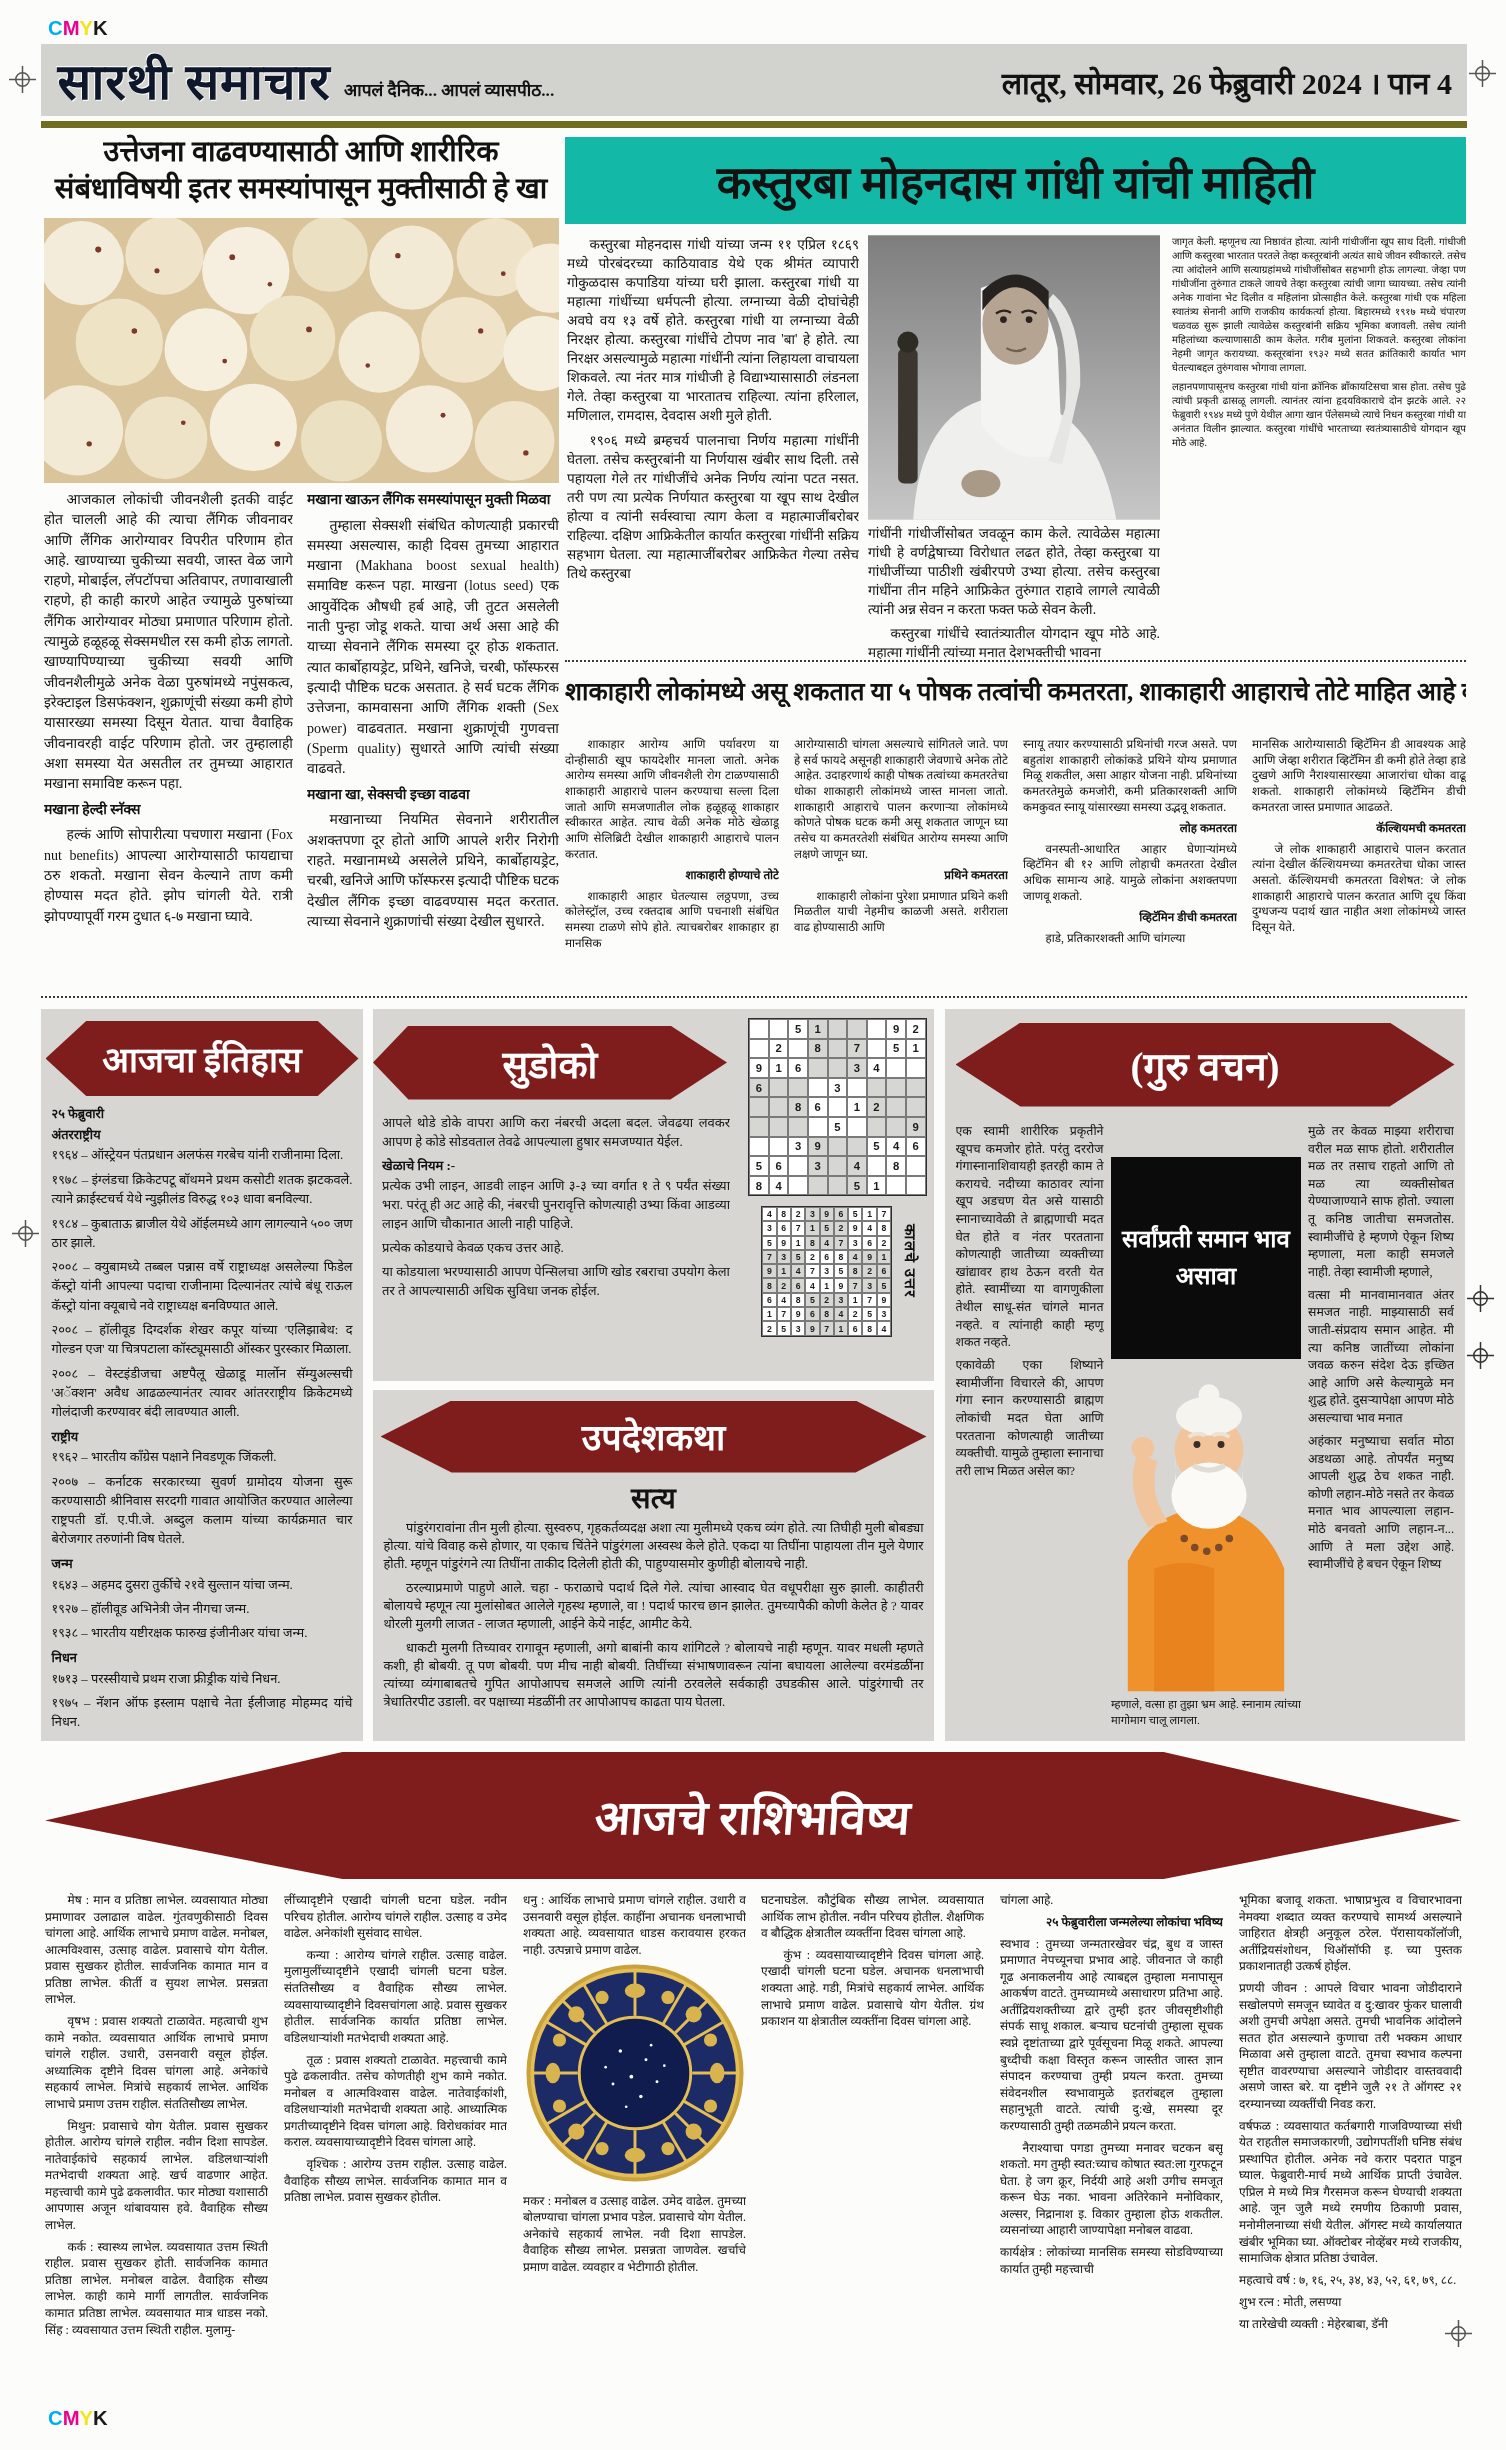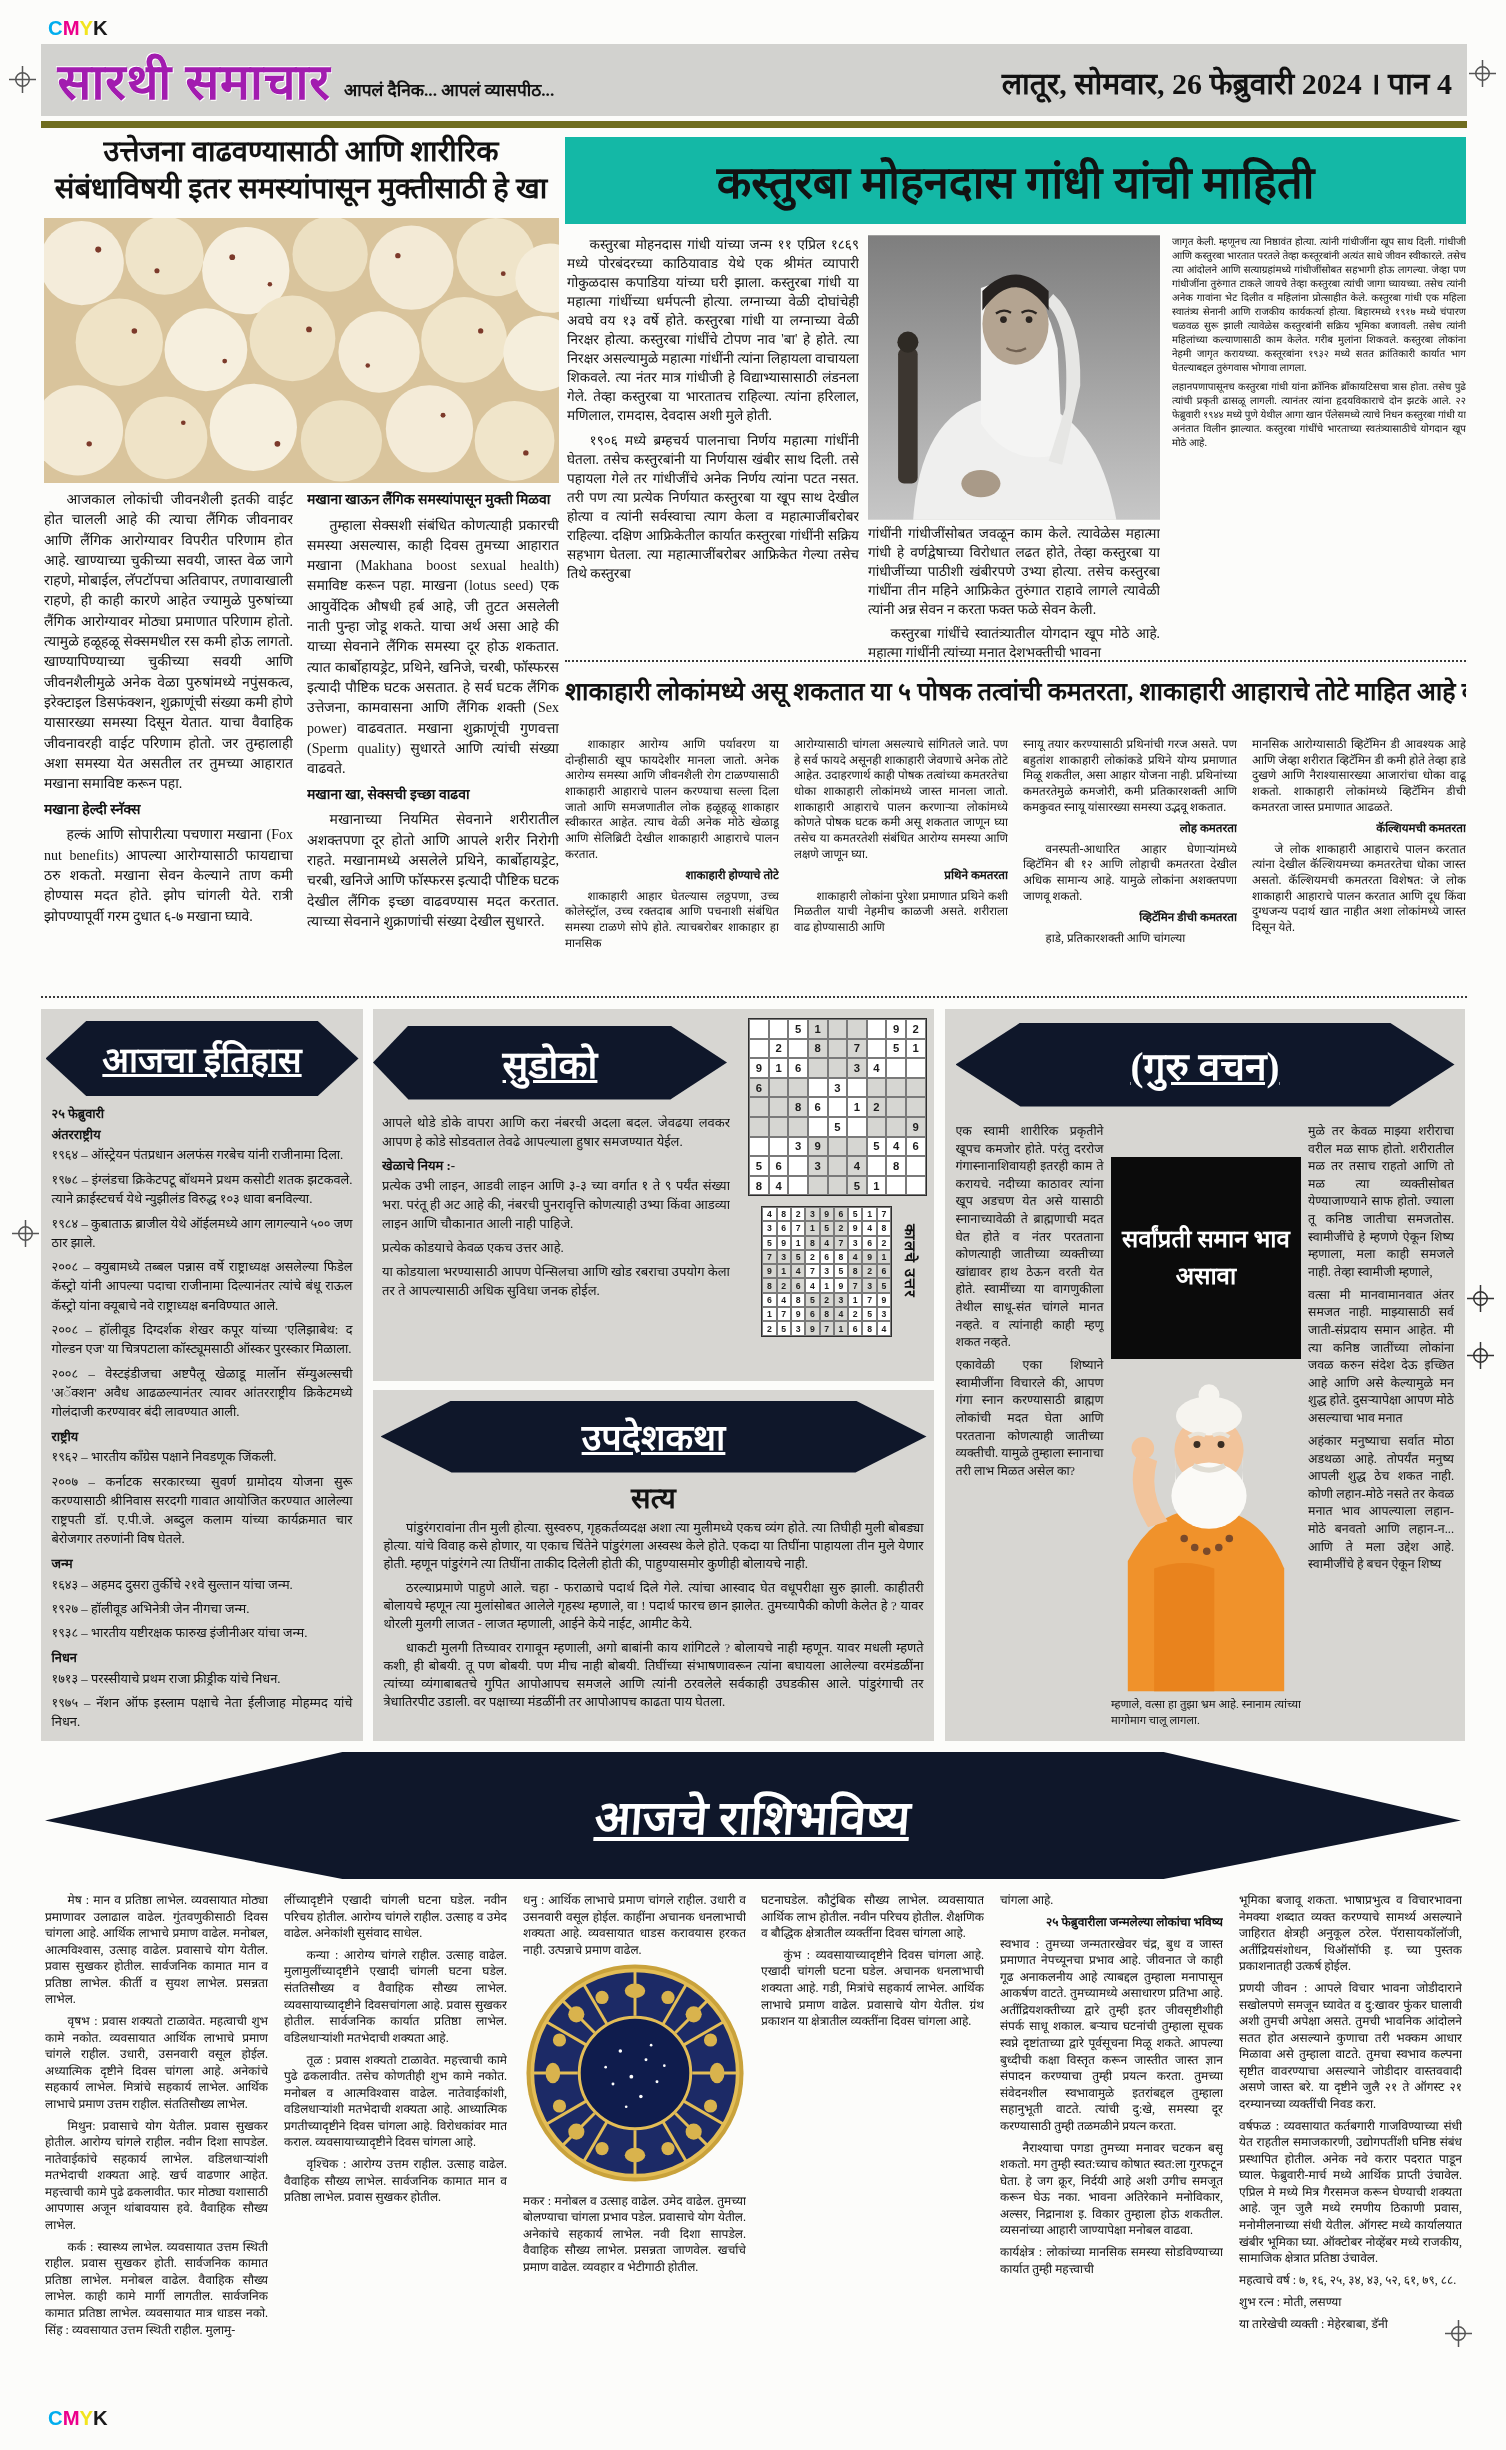--- a/index.html
+++ b/index.html
@@ -1,21 +1,21 @@
 <!DOCTYPE html>
 <html style="font-size:12px"><head>
 <meta charset="utf-8">
 <style>
   html,body{margin:0;padding:0;background:#efefec;}
   .page{position:relative;width:1506px;height:2450px;background:#fcfcfa;margin:0 auto;
         font-family:"Liberation Serif",serif;color:#121212;overflow:hidden;}
   .abs{position:absolute;}
   
   .masthead{left:41px;top:44px;width:1426px;height:72px;background:#d2d2cf;display:flex;align-items:center;}
-  .mast-title{font-size:50px;font-weight:900;letter-spacing:0.8px;margin-left:16.6px;color:#a21caf;
+  .mast-title{font-size:50px;font-weight:900;letter-spacing:0.8px;margin-left:16.6px;color:#0f172a;
               text-shadow:0.8px 0.8px 0 #fff,-0.8px -0.8px 0 #fff;white-space:nowrap;}
   .mast-tag{font-size:17.3px;font-weight:bold;margin-left:13.6px;margin-top:19px;white-space:nowrap;}
   .mast-date{position:absolute;right:15px;top:18px;font-size:30px;font-weight:900;white-space:nowrap;}
   .olive-rule{left:41px;top:121px;width:1426px;height:6.8px;background:#6f6d1f;}
   .cmyk{font-family:"Liberation Sans",sans-serif;font-size:20.3px;font-weight:bold;letter-spacing:0;}
   .cmyk span{display:inline-block;}
   
   .mak-headline{left:41px;top:133px;width:520px;font-size:29px;line-height:1.28;font-weight:900;text-align:center;}
   .kast-band{left:565px;top:137px;width:901px;height:87px;background:#14b8a6;display:flex;align-items:center;justify-content:center;}
   .kast-title{font-size:45px;font-weight:900;white-space:nowrap;}
@@ -28,22 +28,22 @@
   .li.lead{text-indent:0;font-weight:bold;}
   .li.cat{text-indent:0;font-weight:bold;margin:1.5px 0;}
   .mak-col{top:490px;height:499px;font-size:14px;line-height:1.45;}
   .kast-col{top:235px;height:419px;font-size:13.6px;line-height:1.40;}
   .veg-col{top:737px;height:253px;font-size:11.7px;line-height:1.34;}
   
   .dotted{border-top:2.3px dotted #3a3a3a;height:0;}
   
   .gbox{background:#d7d6d2;}
   
-  .ribbon{background:#0f172a;color:#fff;display:flex;align-items:center;justify-content:center;
-          clip-path:polygon(0 50%,13% 0,87% 0,100% 50%,87% 100%,13% 100%);text-decoration:underline;}
+  .ribbon{background:#7f1d1d;color:#fff;display:flex;align-items:center;justify-content:center;
+          clip-path:polygon(0 50%,13% 0,87% 0,100% 50%,87% 100%,13% 100%);}
   .ribbon-big{clip-path:polygon(0 54%,21% 0,79% 0,100% 54%,79% 100%,21% 100%);}
   .ribbon h2{margin:0;font-weight:900;}
   
   .hist-list{font-size:12.8px;line-height:1.5;}
   
   .sud-text{font-size:13px;line-height:1.45;}
   .sgrid{display:grid;grid-template-columns:repeat(9,19.6px);grid-auto-rows:19.6px;border:1.5px solid #2e2e2e;background:#fff;}
   .agrid{display:grid;grid-template-columns:repeat(9,14.3px);grid-auto-rows:14.3px;border:1.5px solid #2e2e2e;background:#fff;}
   .scell{border:0.8px solid #7a7a7a;display:flex;align-items:center;justify-content:center;
          font-family:"Liberation Sans",sans-serif;font-weight:bold;color:#1c1c1c;}

